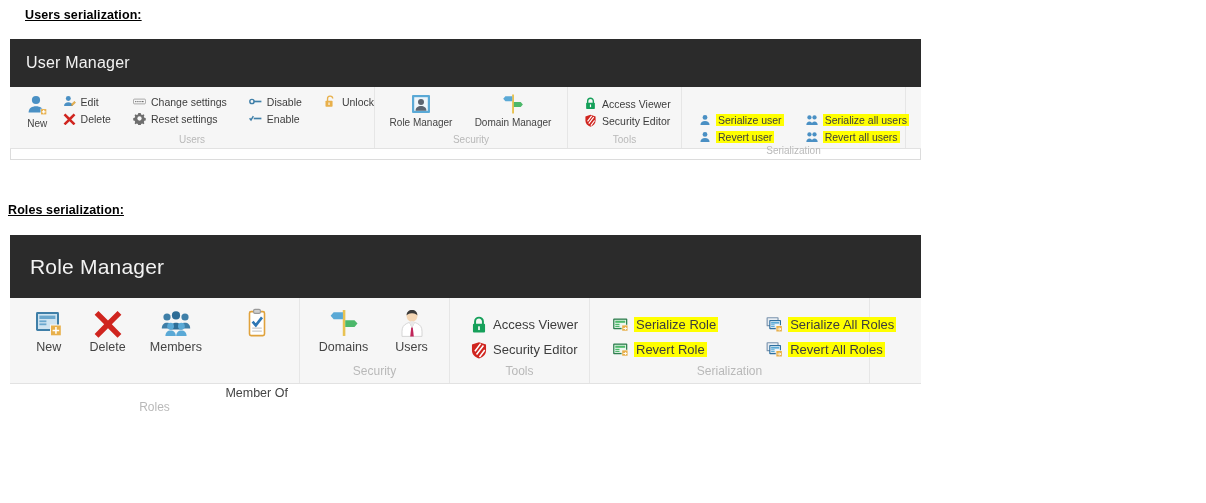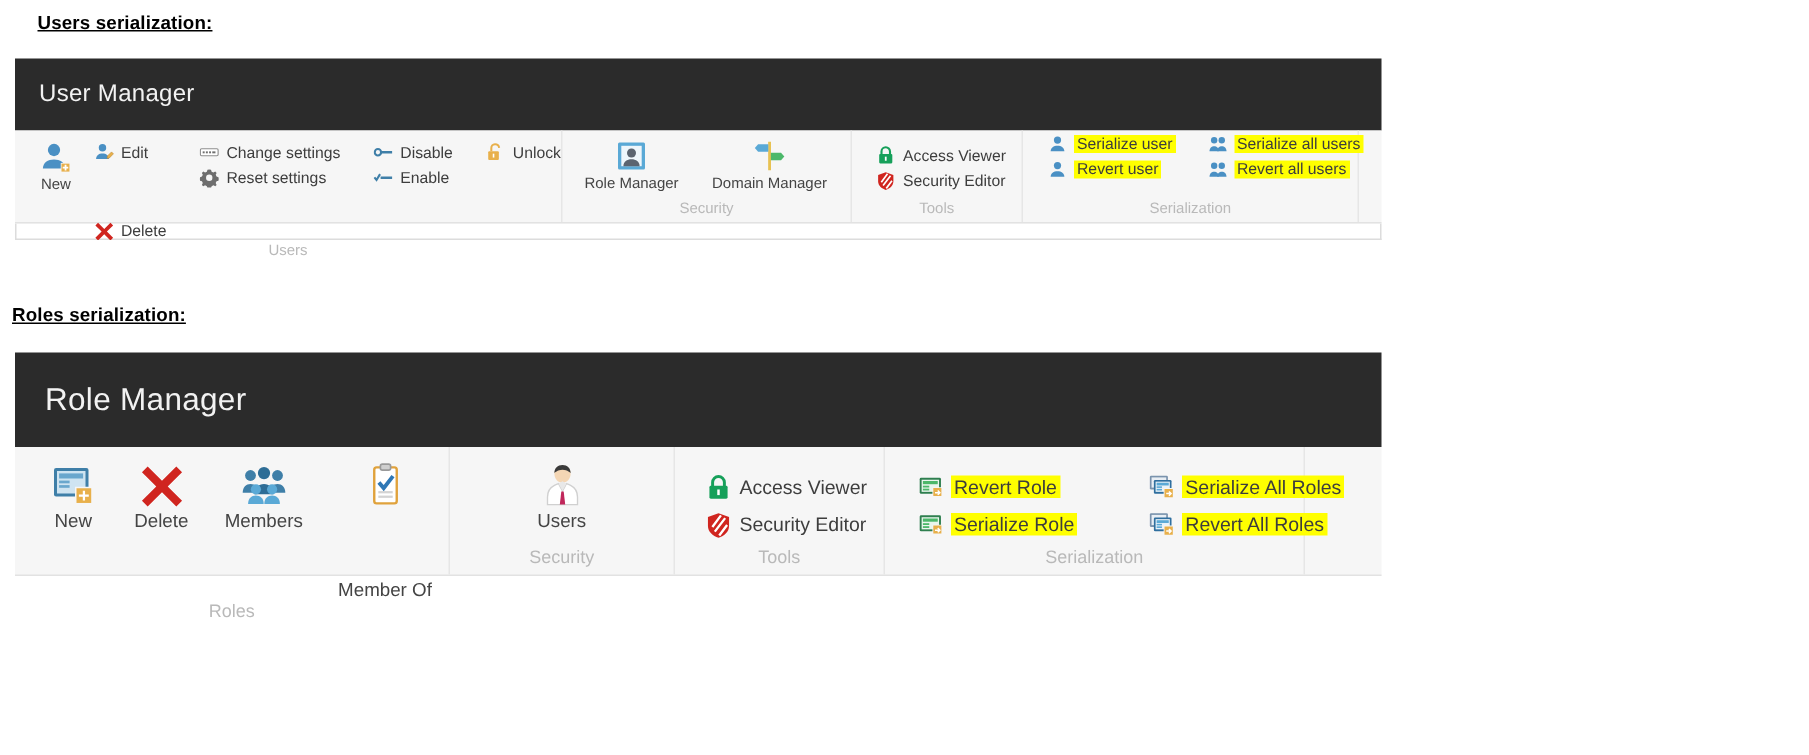--- a/index.html
+++ b/index.html
@@ -133,21 +133,21 @@
                 <circle cx="10" cy="6" r="4.1" fill="#4a90c4"></circle>
                 <path d="M2.6 18.4c0-4.1 3.3-6.1 7.4-6.1s7.4 2 7.4 6.1z" fill="#4a90c4"></path>
                 <path d="M14.5 14.6h6.3v6.3h-6.3z" fill="#f6f6f6"></path>
                 <path d="M15 15.1h5.3v5.3H15z" fill="#e8b04b"></path>
                 <path d="M17.1 15.9h1.2v3.7h-1.2zM15.8 17.2h3.7v1.2h-3.7z" fill="#fff"></path>
               </svg>
             </span>
             <span class="lbl">New</span>
           </div>
 
-          <div class="smallcol" style="margin-left:14px;gap:35px;">
+          <div class="smallcol" style="margin-left:14px;">
             <div class="smallbtn">
               <span class="ico">
                 <svg class="svgico" width="13" height="13" viewBox="0 0 22 22">
                   <circle cx="9" cy="6" r="4.2" fill="#4a90c4"></circle>
                   <path d="M1.8 18.6c0-4.2 3.1-6.3 7.2-6.3s7.2 2.1 7.2 6.3z" fill="#4a90c4"></path>
                   <path d="M14.6 15.2l4.6-4.6 2.2 2.2-4.6 4.6-2.6.6z" fill="#e8b04b" stroke="#b8832c" stroke-width=".6"></path>
                 </svg>
               </span>
               <span class="lbl">Edit</span>
             </div>
@@ -270,21 +270,21 @@
                 </svg>
               </span>
               <span class="lbl">Security Editor</span>
             </div>
           </div>
         </div>
         <div class="group-title">Tools</div>
       </div>
 
       <div class="group" style="width:224px;">
-        <div class="group-body" style="padding-left:17px;padding-top:0;">
+        <div class="group-body" style="padding-left:17px;padding-top:24px;">
           <div class="smallcol">
             <div class="smallbtn hl">
               <span class="ico">
                 <svg class="svgico" width="12" height="12" viewBox="0 0 22 22">
                   <circle cx="11" cy="6.2" r="4.4" fill="#4a90c4"></circle>
                   <path d="M2.6 20c0-4.6 3.7-7 8.4-7s8.4 2.4 8.4 7z" fill="#4a90c4"></path>
                 </svg>
               </span>
               <span class="lbl">Serialize user</span>
             </div>
@@ -395,20 +395,30 @@
               </svg>
             </span>
             <span class="lbl">Member Of</span>
           </div>
         </div>
         <div class="group-title">Roles</div>
       </div>
 
       <div class="group" style="width:150px;">
         <div class="group-body" style="justify-content:center;">
+          <div class="bigbtn" style="width:74px;">
+            <span class="ico">
+              <svg class="svgico" width="30" height="30" viewBox="0 0 22 22">
+                <rect x="10.1" y="1.5" width="1.9" height="19" fill="#e8c252"></rect>
+                <path d="M10.2 3.2H3.4L1.2 5.7l2.2 2.5h6.8z" fill="#5aa9d6"></path>
+                <path d="M11.9 8.9h6.8l2.2 2.5-2.2 2.5h-6.8z" fill="#4cb86a"></path>
+              </svg>
+            </span>
+            <span class="lbl">Domains</span>
+          </div>
           <div class="bigbtn" style="width:62px;">
             <span class="ico">
               <svg class="svgico" width="30" height="30" viewBox="0 0 30 30">
                 <path d="M15 2.4c3.4 0 5.4 2.2 5.4 5.4 0 3.4-2.4 6-5.4 6s-5.4-2.6-5.4-6c0-3.2 2-5.4 5.4-5.4z" fill="#f4d6b4"></path>
                 <path d="M9.6 7.4c0-3.4 2.2-5.4 5.4-5.4s5.4 2 5.4 5.4c0 0-2-2.2-5.4-2.2s-5.4 2.2-5.4 2.2z" fill="#3a3a3a"></path>
                 <path d="M9.6 15.6c1.4-.7 2.8-1.2 2.8-1.2l2.6 5 2.6-5s1.4.5 2.8 1.2c3 1.5 4.6 3.7 4.6 7.8v5H5v-5c0-4.1 1.6-6.3 4.6-7.8z" fill="#ffffff" stroke="#d0d0d0" stroke-width=".9"></path>
                 <path d="M12.4 14.4l2.6 5 2.6-5-2.6-1.6z" fill="#e8e8e8"></path>
                 <path d="M14.2 19.6h1.6l1 8.8h-3.6z" fill="#c0265a"></path>
               </svg>
             </span>
@@ -454,36 +464,36 @@
                   <rect x="1.6" y="3.6" width="20" height="15" rx="1.3" fill="#2f7f4f"></rect>
                   <rect x="3.4" y="5.4" width="16.4" height="11.4" fill="#eaf6ee"></rect>
                   <rect x="4.6" y="6.6" width="14" height="3" fill="#4cb86a"></rect>
                   <rect x="4.6" y="11" width="6" height="1.7" fill="#4cb86a"></rect>
                   <rect x="4.6" y="13.8" width="6" height="1.7" fill="#4cb86a"></rect>
                   <path d="M13.6 12.4h9.2v9.2h-9.2z" fill="#f6f6f6"></path>
                   <path d="M14.4 13.2h7.6v7.6h-7.6z" fill="#e8b04b"></path>
                   <path d="M16 17.6h4.4M18.6 15.6l2 2-2 2" fill="none" stroke="#fff" stroke-width="1.4"></path>
                 </svg>
               </span>
-              <span class="lbl">Revert Role</span>
+              <span class="lbl">Serialize Role</span>
             </div>
             <div class="smallbtn hl">
               <span class="ico">
                 <svg class="svgico" width="17" height="17" viewBox="0 0 24 24">
                   <rect x="1.6" y="3.6" width="20" height="15" rx="1.3" fill="#2f7f4f"></rect>
                   <rect x="3.4" y="5.4" width="16.4" height="11.4" fill="#eaf6ee"></rect>
                   <rect x="4.6" y="6.6" width="14" height="3" fill="#4cb86a"></rect>
                   <rect x="4.6" y="11" width="6" height="1.7" fill="#4cb86a"></rect>
                   <rect x="4.6" y="13.8" width="6" height="1.7" fill="#4cb86a"></rect>
                   <path d="M13.6 12.4h9.2v9.2h-9.2z" fill="#f6f6f6"></path>
                   <path d="M14.4 13.2h7.6v7.6h-7.6z" fill="#e8b04b"></path>
                   <path d="M16 17.6h4.4M18.6 15.6l2 2-2 2" fill="none" stroke="#fff" stroke-width="1.4"></path>
                 </svg>
               </span>
-              <span class="lbl">Serialize Role</span>
+              <span class="lbl">Revert Role</span>
             </div>
           </div>
           <div class="smallcol" style="margin-left:48px;">
             <div class="smallbtn hl">
               <span class="ico">
                 <svg class="svgico" width="17" height="17" viewBox="0 0 24 24">
                   <rect x="0.8" y="1.6" width="17" height="13" rx="1.2" fill="#7a93ad"></rect>
                   <rect x="2.4" y="3.2" width="13.8" height="9.6" fill="#e8eef4"></rect>
                   <rect x="4.6" y="5.6" width="16.6" height="13" rx="1.2" fill="#2f6f9f"></rect>
                   <rect x="6.2" y="7.2" width="13.4" height="9.6" fill="#eaf2f8"></rect>

